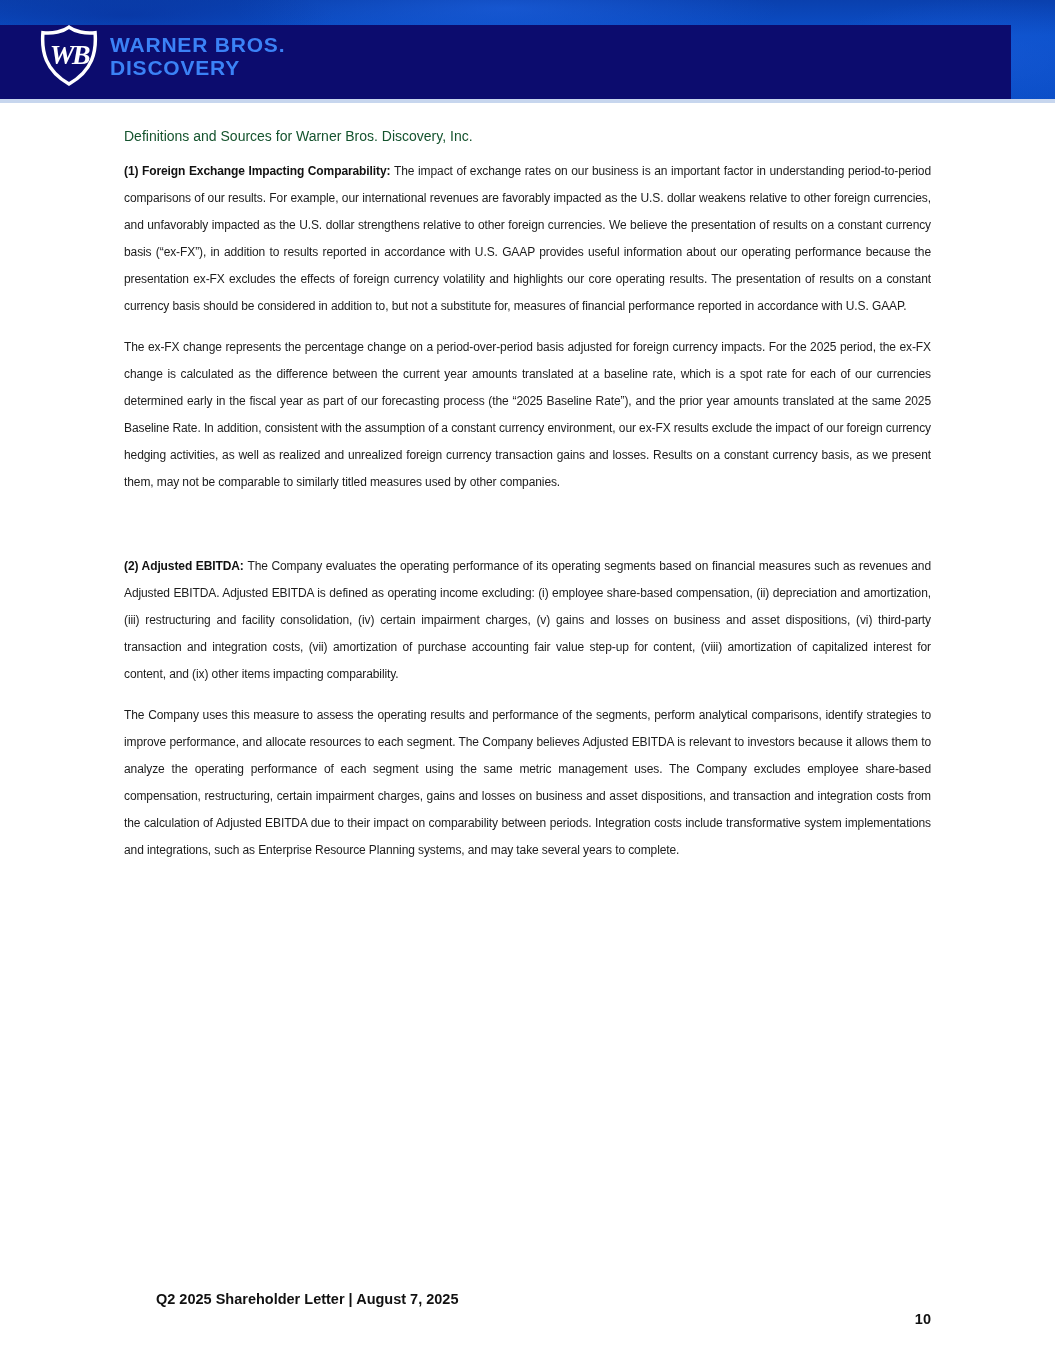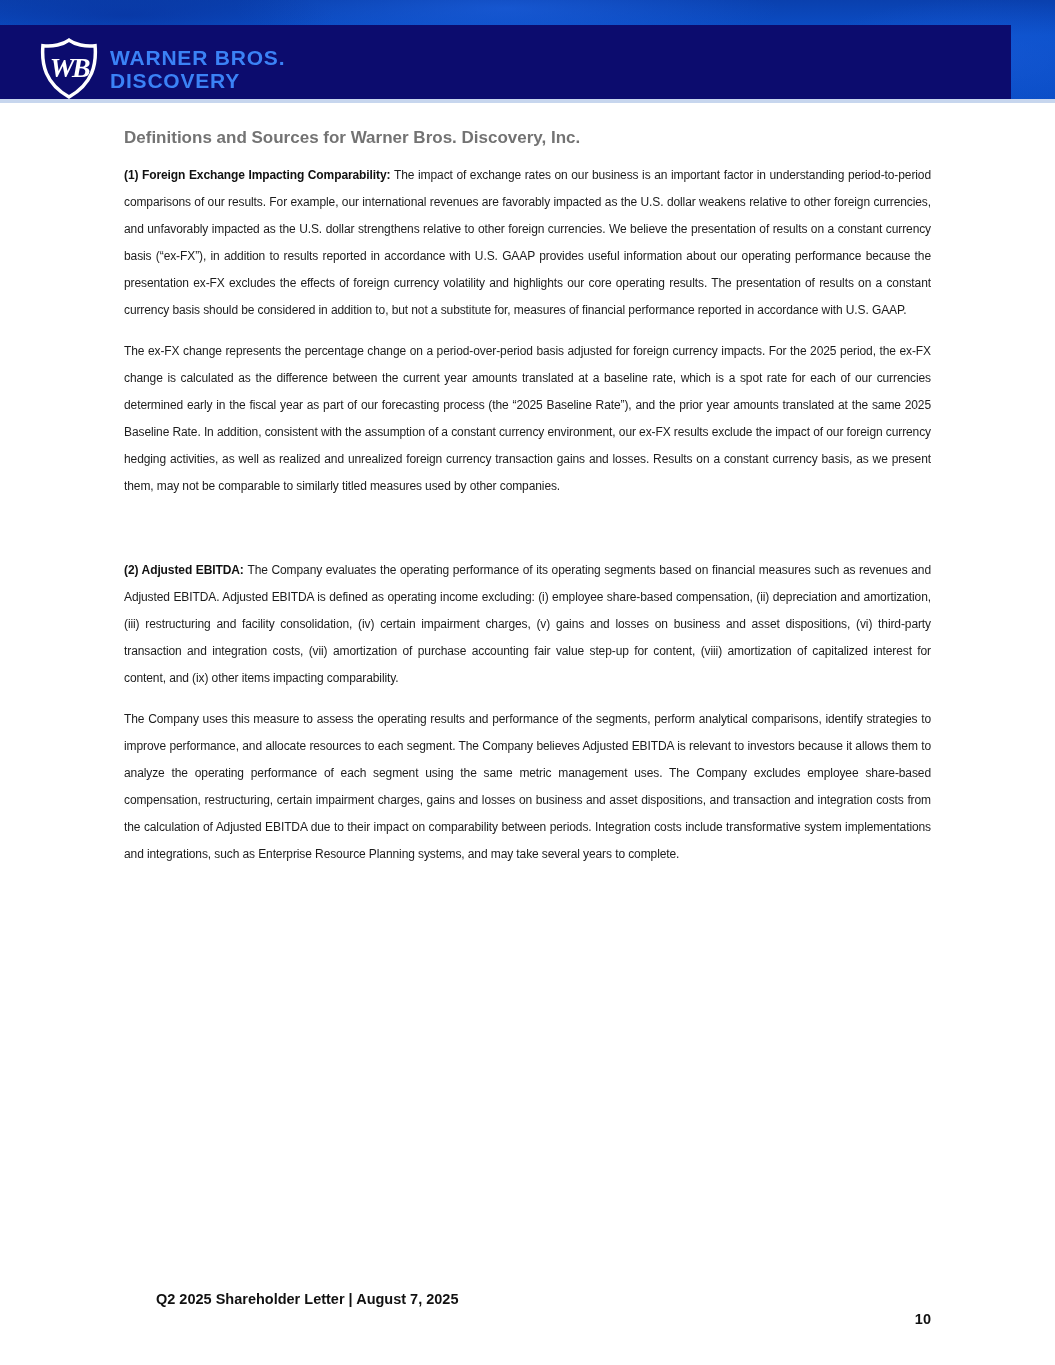--- a/index.html
+++ b/index.html
@@ -35,21 +35,21 @@
     height: 4px;
     background: #c7d6ee;
   }
   .navy-band {
     position: absolute;
     top: 25px; left: 0;
     width: 1011px;
     height: 74px;
     background: #0c0c6e;
     display: flex;
-    align-items: flex-end;
+    align-items: flex-start;
     padding-left: 40px;
   }
   .logo {
     display: flex;
     align-items: center;
     gap: 12px;
   }
   .wb-shield { display: block; }
   .wordmark {
     color: #3b82f6;
@@ -62,23 +62,23 @@
   
   .content {
     position: absolute;
     top: 103px;
     left: 124px;
     width: 807px;
     color: #1c1c1c;
   }
   .doc-title {
     margin-top: 25px;
-    font-size: 17px;
-    font-weight: bold;
-    color: #737373;
+    font-size: 14px;
+    font-weight: normal;
+    color: #14532d;
   }
   .content p {
     margin-top: 14px;
     font-size: 12px;
     line-height: 27px;
     letter-spacing: -0.1px;
     text-align: justify;
   }
   .content p.gap-before { margin-top: 57px; }
   .lead { font-weight: bold; color: #111111; }

